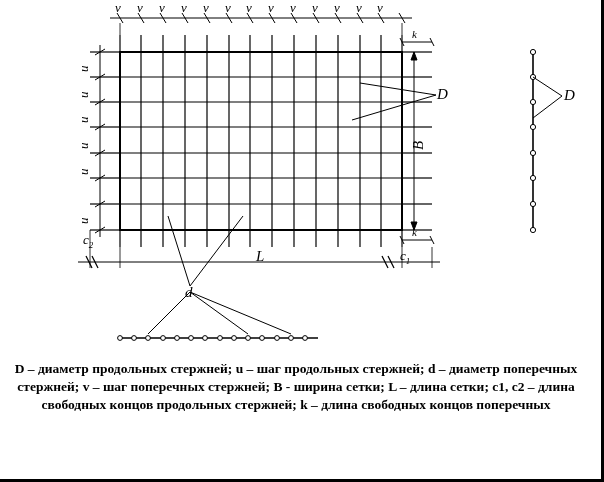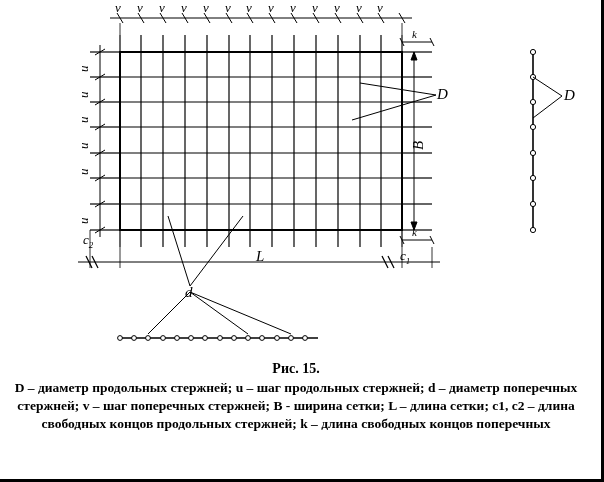--- a/index.html
+++ b/index.html
@@ -321,17 +321,16 @@
     <span class="lbl ital" style="left:256px; top:248px; font-size:15px;">L</span>
 
     <span class="lbl ital" style="left:380px; top:248px;margin-left:20px;"><span>c<span class="sub">1</span></span></span>
     <span class="lbl ital" style="left:83px;  top:232px;"><span>c<span class="sub">2</span></span></span>
 
     <span class="lbl ital small" style="left:412px; top:28px;">k</span>
     <span class="lbl ital small" style="left:412px; top:226px;">k</span>
   </div>
 
   <div id="caption">
-    <span class="fig-no">Рис. 15.</span>
     <span class="legend">D – диаметр продольных стержней; u – шаг продольных стержней; d – диаметр поперечных стержней; v – шаг поперечных  стержней; B - ширина сетки; L – длина сетки; c1, c2 – длина свободных концов продольных стержней; k – длина свободных концов поперечных</span>
   </div>
 
 </div>
 
 </body></html>

